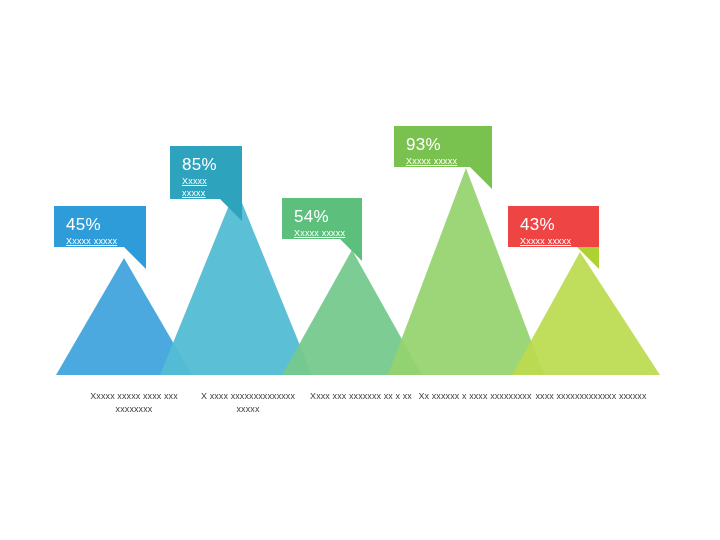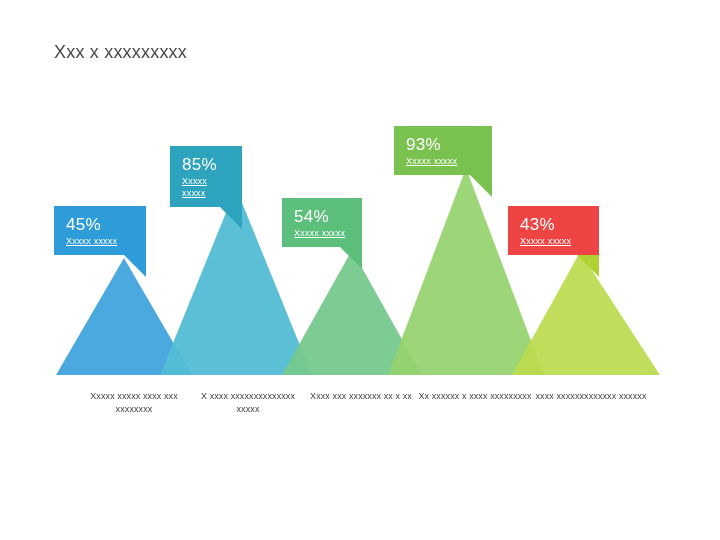--- a/index.html
+++ b/index.html
@@ -41,21 +41,21 @@
   .mountains-svg {
     position: absolute;
     left: 0;
     top: 0;
     width: 720px;
     height: 540px;
   }
   .callout {
     position: absolute;
     box-sizing: border-box;
-    padding: 9px 10px 8px 12px;
+    padding: 9px 10px 0 12px;
     color: #ffffff;
   }
   .callout .pct {
     font-size: 17px;
     line-height: 19px;
     font-weight: 400;
     color: #ffffff;
     letter-spacing: 0.3px;
   }
   .callout .sub {
@@ -83,21 +83,20 @@
     color: #3f3f3f;
     text-align: center;
     letter-spacing: 0.1px;
   }
 </style>
 </head>
 <body>
 
 <div id="slide">
 
-  <div id="slide-title">Xxx x xxxxxxxxx</div>
 
   <div id="chart-area">
 
     <svg class="mountains-svg" viewBox="0 0 720 540">
       <g>
         <polygon points="124,258 56,375 192,375" fill="#4CA9DF"></polygon>
         <polygon points="236,188 160,375 312,375" fill="#52BCD4" opacity="0.95"></polygon>
         <polygon points="352,250 282,375 422,375" fill="#76C98E" opacity="0.95"></polygon>
         <polygon points="466,168 388,375 544,375" fill="#95D26E" opacity="0.92"></polygon>
         <polygon points="580,252 512,375 660,375" fill="#BCDA4E" opacity="0.92"></polygon>

